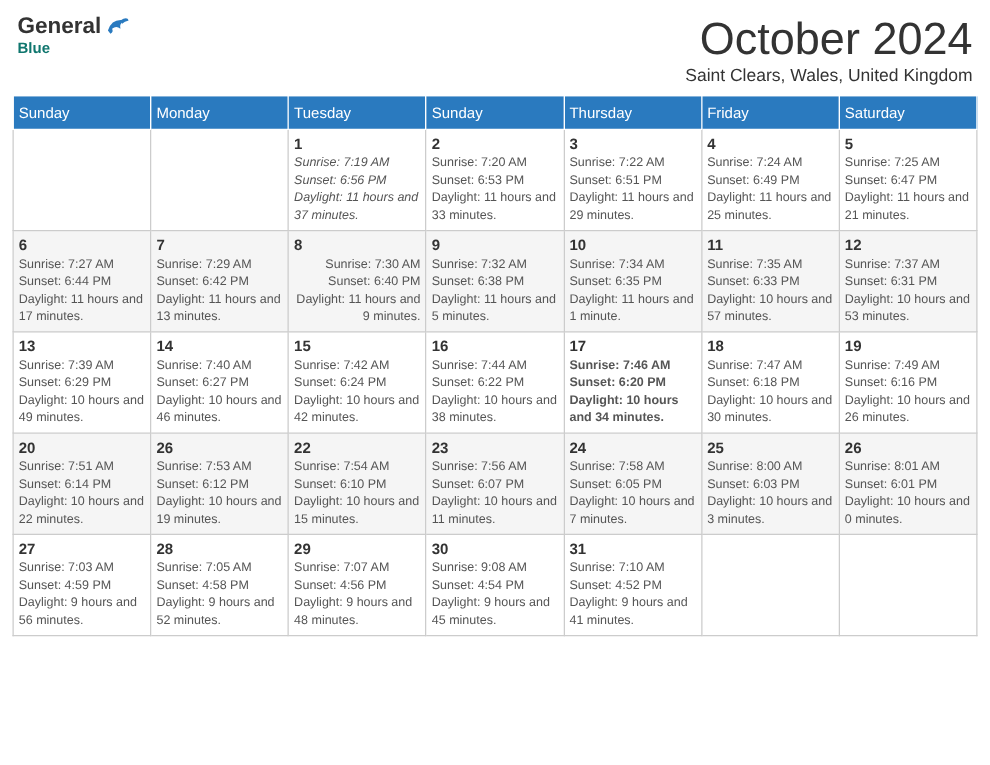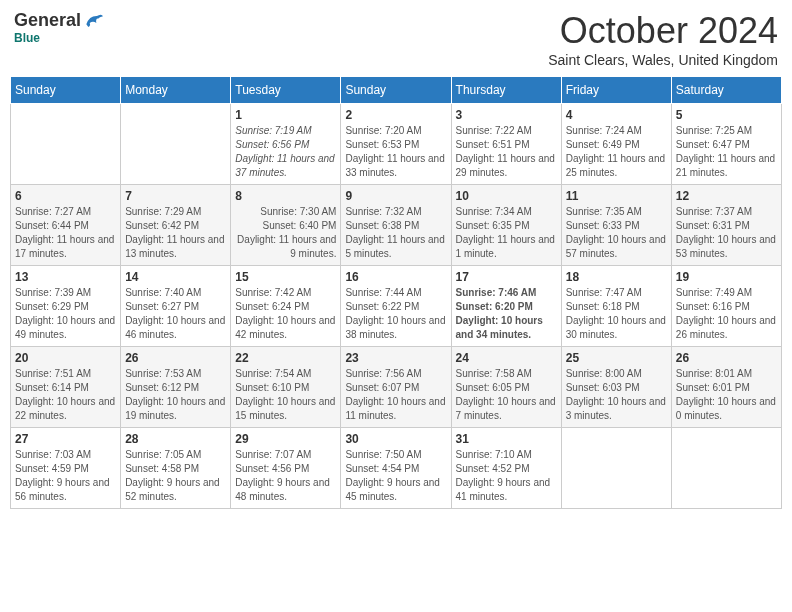--- a/index.html
+++ b/index.html
@@ -304,21 +304,21 @@
 Daylight: 9 hours and 52 minutes.</div>
         </td>
         <td>
           <span class="day-number">29</span>
           <div class="day-info" style="white-space: pre-line;">Sunrise: 7:07 AM
 Sunset: 4:56 PM
 Daylight: 9 hours and 48 minutes.</div>
         </td>
         <td>
           <span class="day-number">30</span>
-          <div class="day-info" style="white-space: pre-line;">Sunrise: 7:50 AM
+          <div class="day-info" style="white-space: pre-line;">Sunrise: 9:08 AM
 Sunset: 4:54 PM
 Daylight: 9 hours and 45 minutes.</div>
         </td>
         <td>
           <span class="day-number">31</span>
           <div class="day-info" style="white-space: pre-line;">Sunrise: 7:10 AM
 Sunset: 4:52 PM
 Daylight: 9 hours and 41 minutes.</div>
         </td>
         <td></td>

